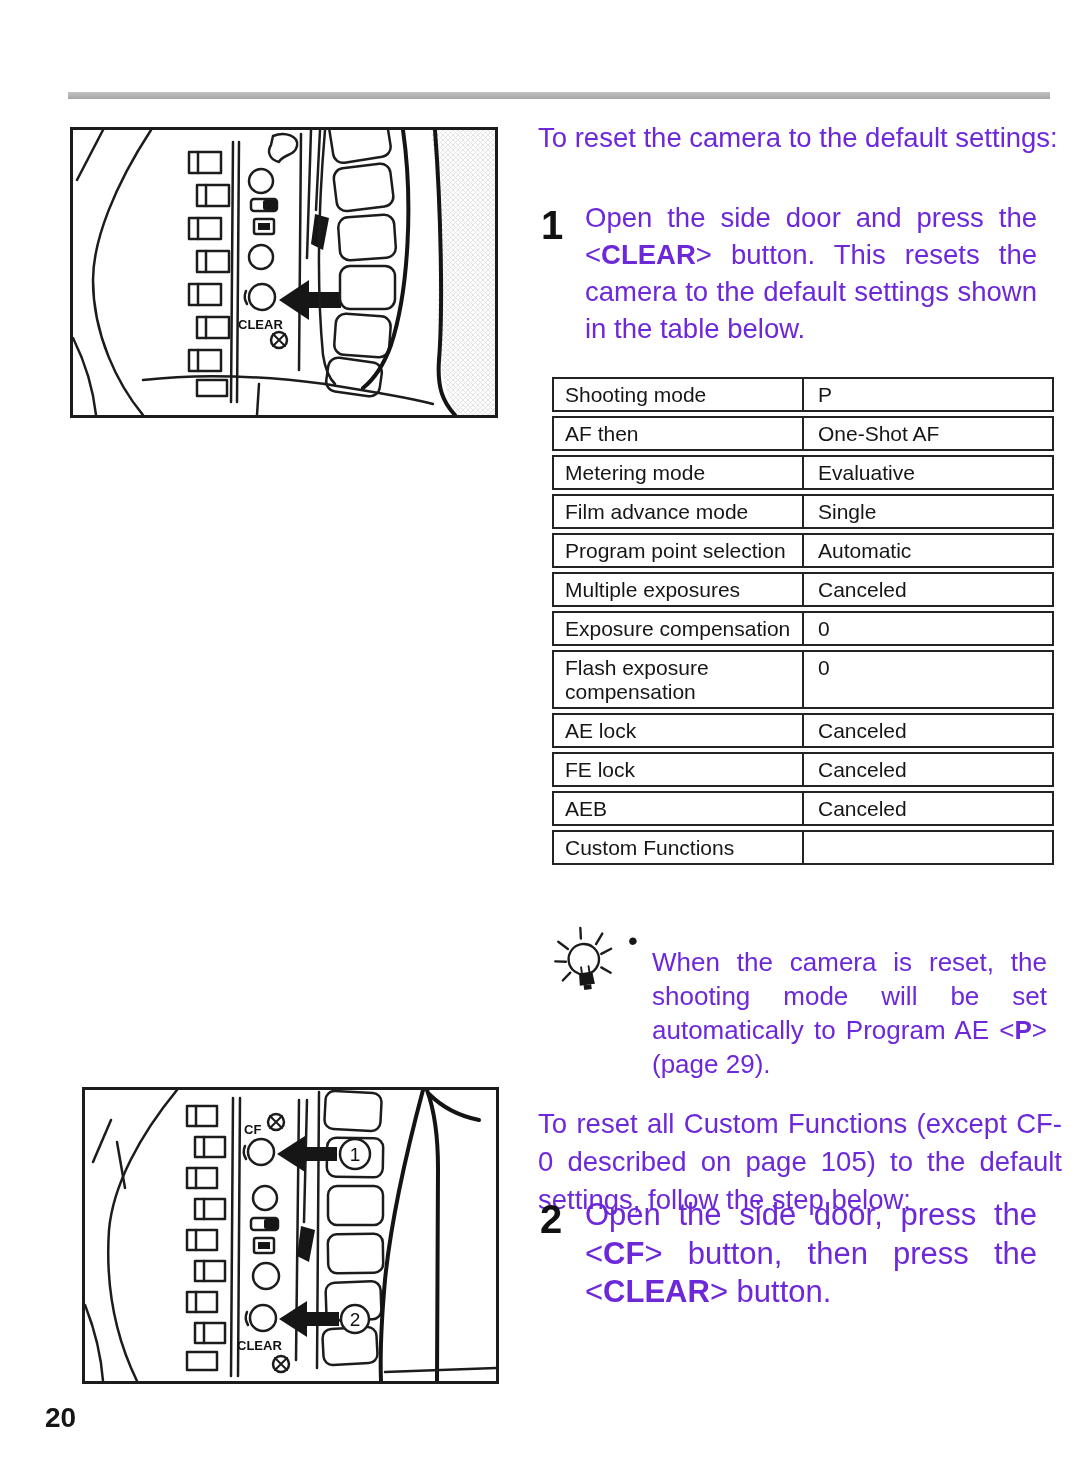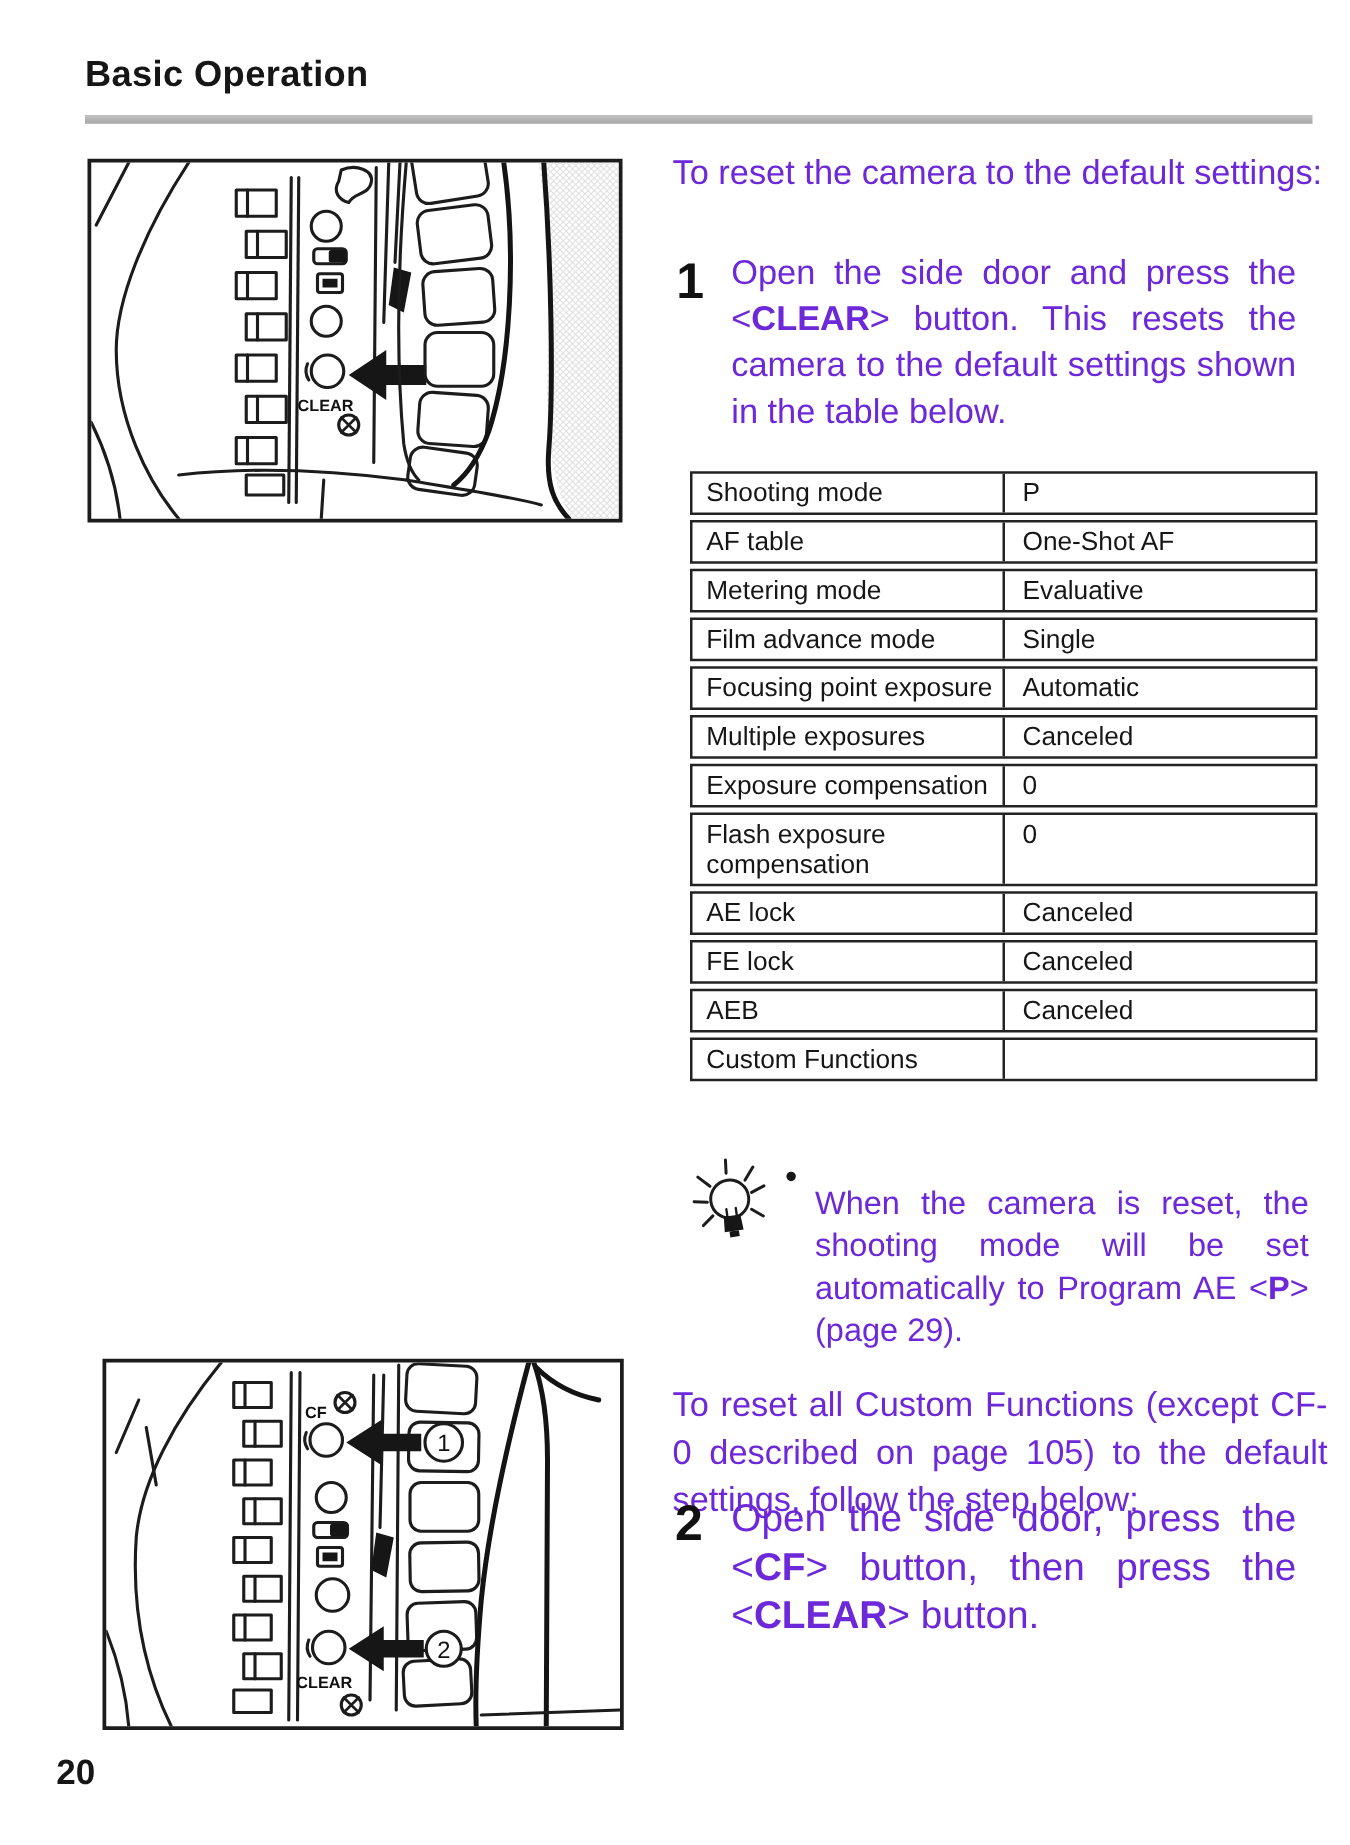--- a/index.html
+++ b/index.html
@@ -38,21 +38,20 @@
   .ln { stroke:#1c1c1c; stroke-width:2.5; fill:none; stroke-linecap:round; stroke-linejoin:round; }
   .ln-thick { stroke:#141414; stroke-width:4; fill:none; stroke-linecap:round; }
   .fillk { fill:#161616; stroke:none; }
   .svgtxt { font-family:"Liberation Sans","DejaVu Sans",sans-serif; fill:#111; }
 </style>
 </head>
 <body>
 
 <div class="page">
 
-  <h1 class="sec-title">Basic Operation</h1>
   <div class="rule"></div>
 
   <figure class="fig" id="fig1">
     <svg viewBox="0 0 422 285">
       <defs>
         <pattern id="hatch1" width="5" height="5" patternUnits="userSpaceOnUse">
           <path d="M0,5 L5,0 M0,0 L5,5" stroke="#dcdcdc" stroke-width="0.8"></path>
         </pattern>
       </defs>
       <path d="M358,0 L422,0 L422,285 L384,285 C369,258 363,220 365,160 C367,95 364,45 358,0 Z" fill="url(#hatch1)"></path>
@@ -133,33 +132,33 @@
 
   <div class="step-num" id="step1-num">1</div>
   <p class="para" id="step1-text"><span>Open the side door and press the </span><span>&lt;</span><span class="bn">CLEAR</span><span>&gt;</span><span> button. This resets the camera to the default settings shown in the table below.</span></p>
 
   <div id="settings-table">
       <div class="trow">
         <div class="lbl">Shooting mode</div>
         <div class="val">P</div>
       </div>
       <div class="trow">
-        <div class="lbl">AF table</div>
+        <div class="lbl">AF then</div>
         <div class="val">One-Shot AF</div>
       </div>
       <div class="trow">
         <div class="lbl">Metering mode</div>
         <div class="val">Evaluative</div>
       </div>
       <div class="trow">
         <div class="lbl">Film advance mode</div>
         <div class="val">Single</div>
       </div>
       <div class="trow">
-        <div class="lbl">Focusing point exposure</div>
+        <div class="lbl">Program point selection</div>
         <div class="val">Automatic</div>
       </div>
       <div class="trow">
         <div class="lbl">Multiple exposures</div>
         <div class="val">Canceled</div>
       </div>
       <div class="trow">
         <div class="lbl">Exposure compensation</div>
         <div class="val">0</div>
       </div>

